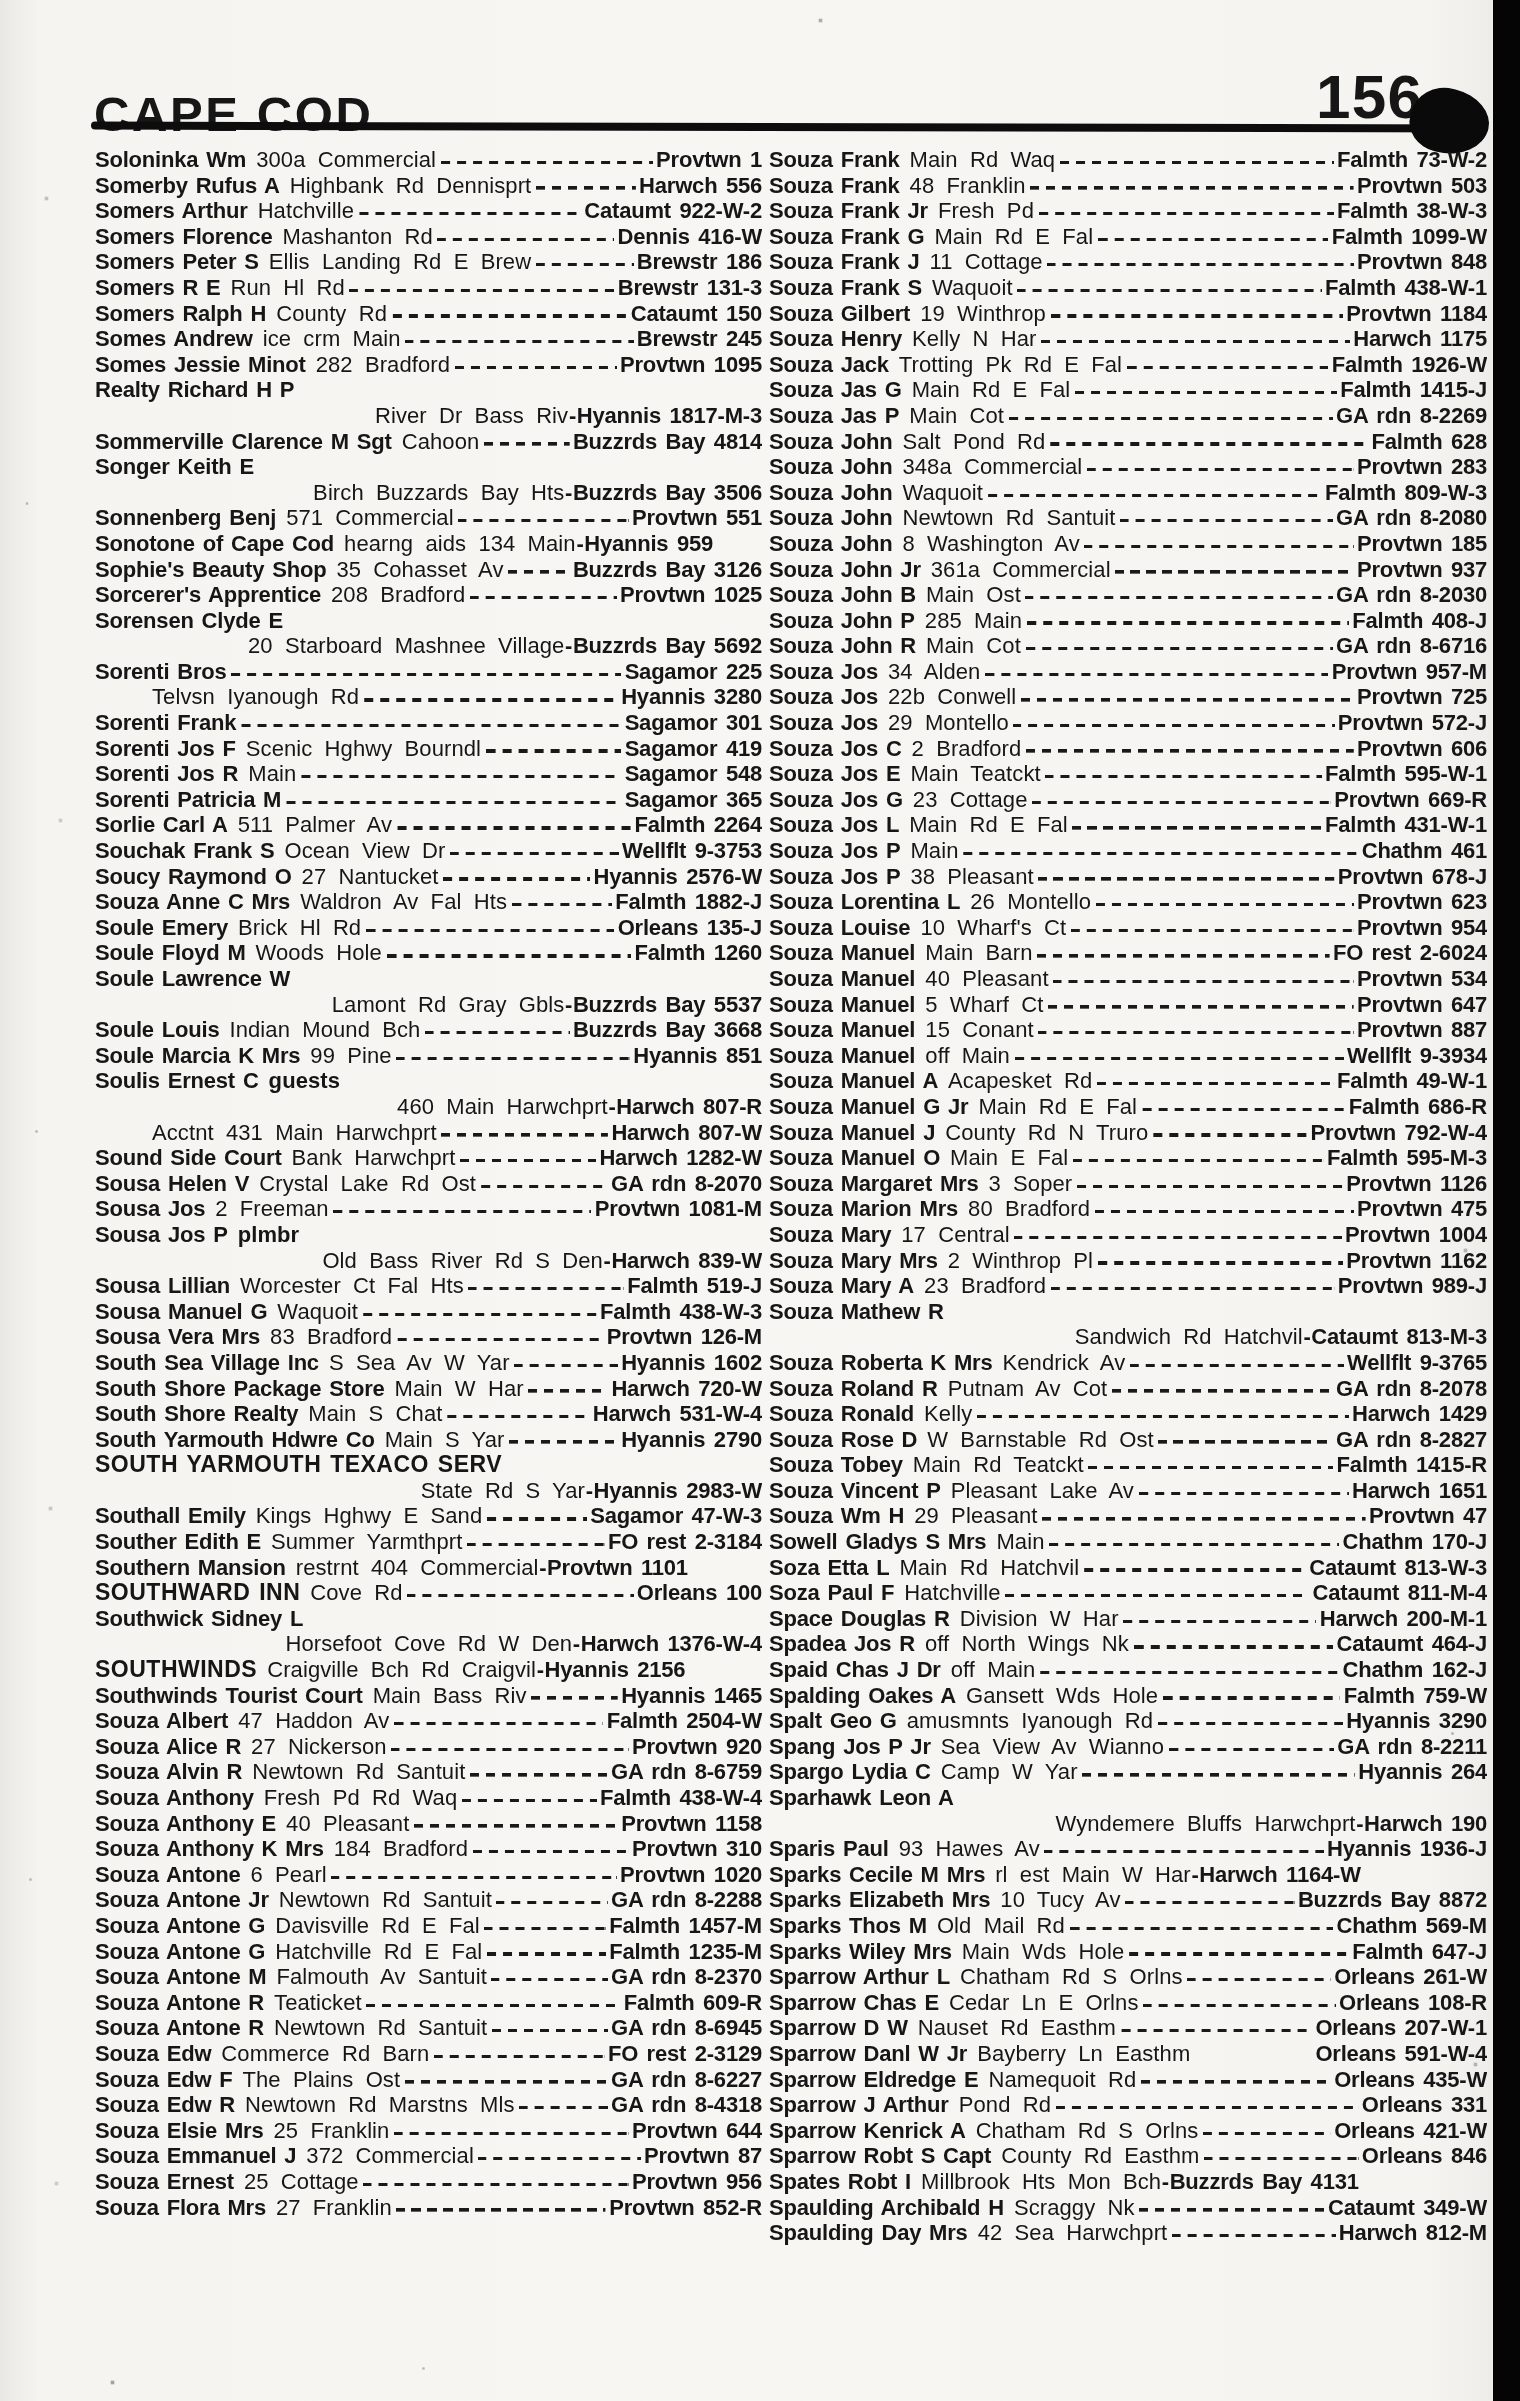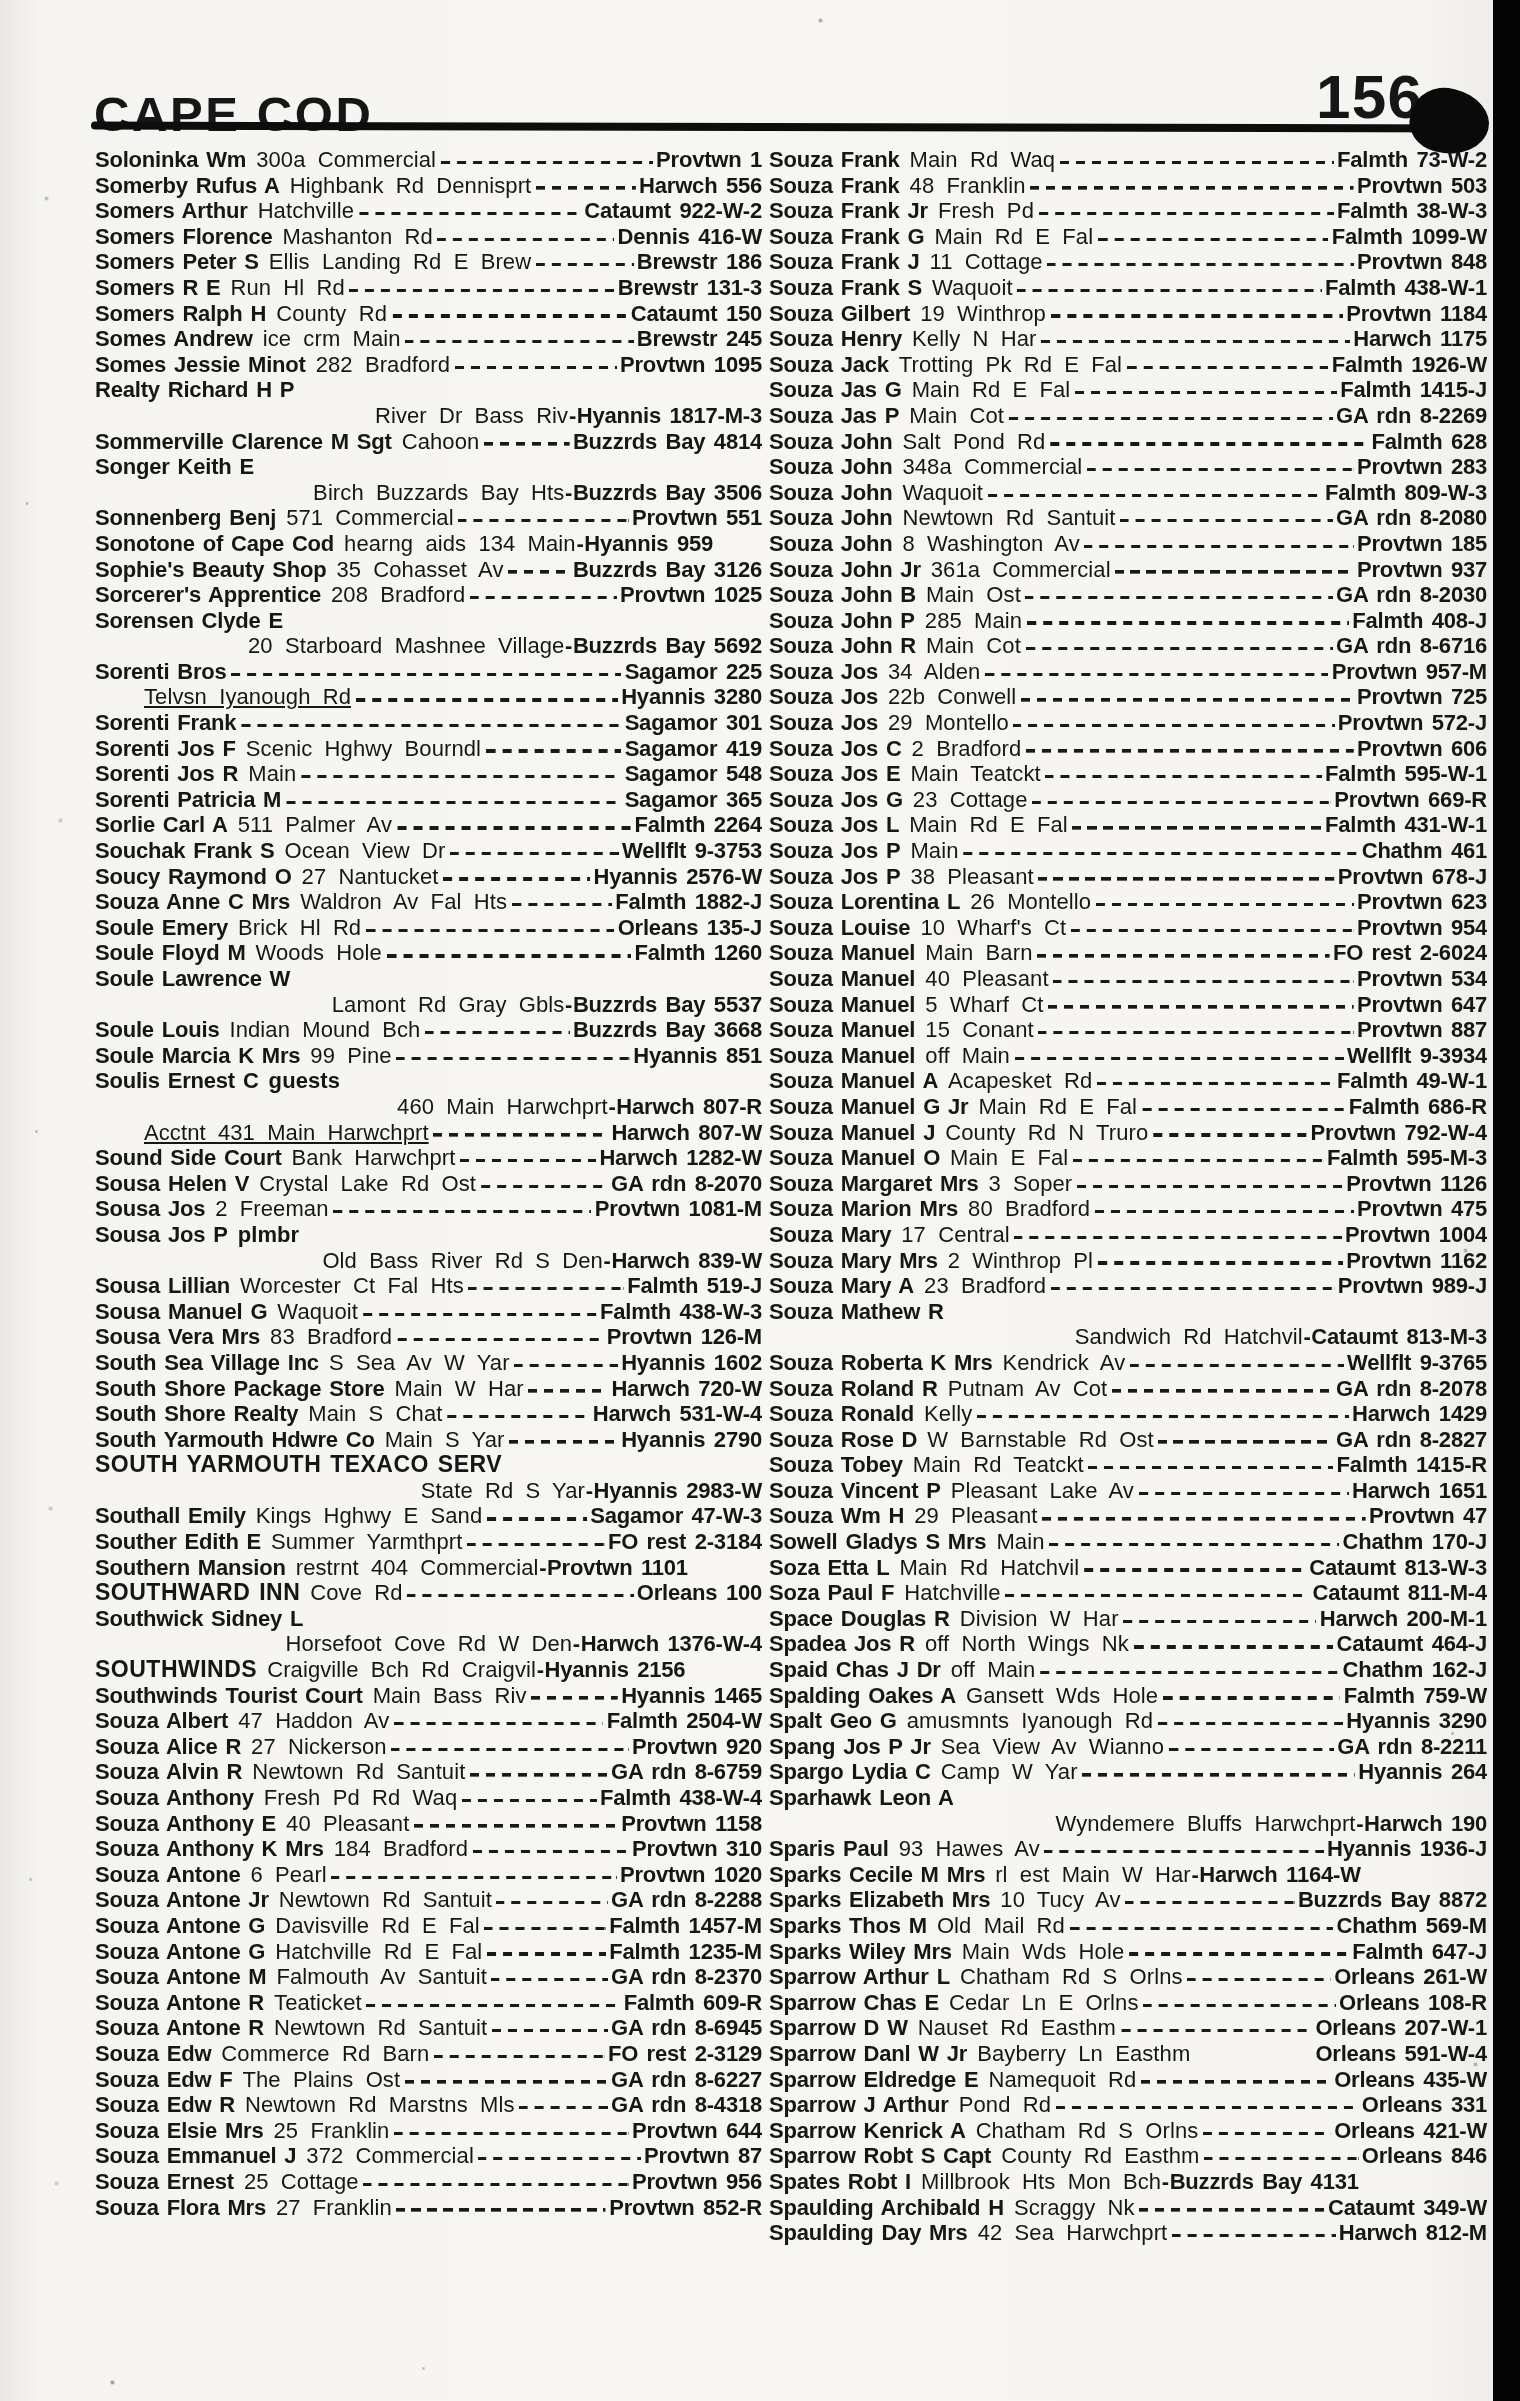--- a/index.html
+++ b/index.html
@@ -23,21 +23,21 @@
     1452px 1733px 0 0.7px rgba(40,40,40,.35),1475px 2064px 0 1.3px rgba(40,40,40,.3),
     112px 2382px 0 1.3px rgba(40,40,40,.4),423px 2368px 0 0.7px rgba(40,40,40,.3);}
   
   .col{position:absolute;top:147px;font-size:22px;line-height:25.6px;overflow:hidden;}
   .col-left{left:95px;width:667px;}
   .col-right{left:769px;width:718px;text-align:right;}
   .row{display:flex;align-items:center;height:25.6px;white-space:nowrap;overflow:hidden;letter-spacing:-0.2px;}
   .nm{font-weight:bold;word-spacing:2px;}
   .dt{margin-left:10px;word-spacing:6px;letter-spacing:0.1px;}
   .ind{padding-left:41px;}
-  .ind .dt{margin-left:8px;text-decoration:underline;}
+  .ind .dt{margin-left:16px;}
   .ldr{flex:1 1 12px;height:3.3px;margin:5.3px 3.3px 0 4.6px;
        background-image:repeating-linear-gradient(90deg,#191919 0 9.3px,transparent 9.3px 16px);
        background-position:right center;}
   .gap{flex:1 1 12px;}
   .hy{font-weight:bold;padding:0 0.7px;}
   .ph{font-weight:bold;word-spacing:2.6px;letter-spacing:-0.2px;}
   .run{justify-content:flex-end;}
   .caps .nm{font-size:23px;letter-spacing:0.5px;}
 </style>
 </head>

